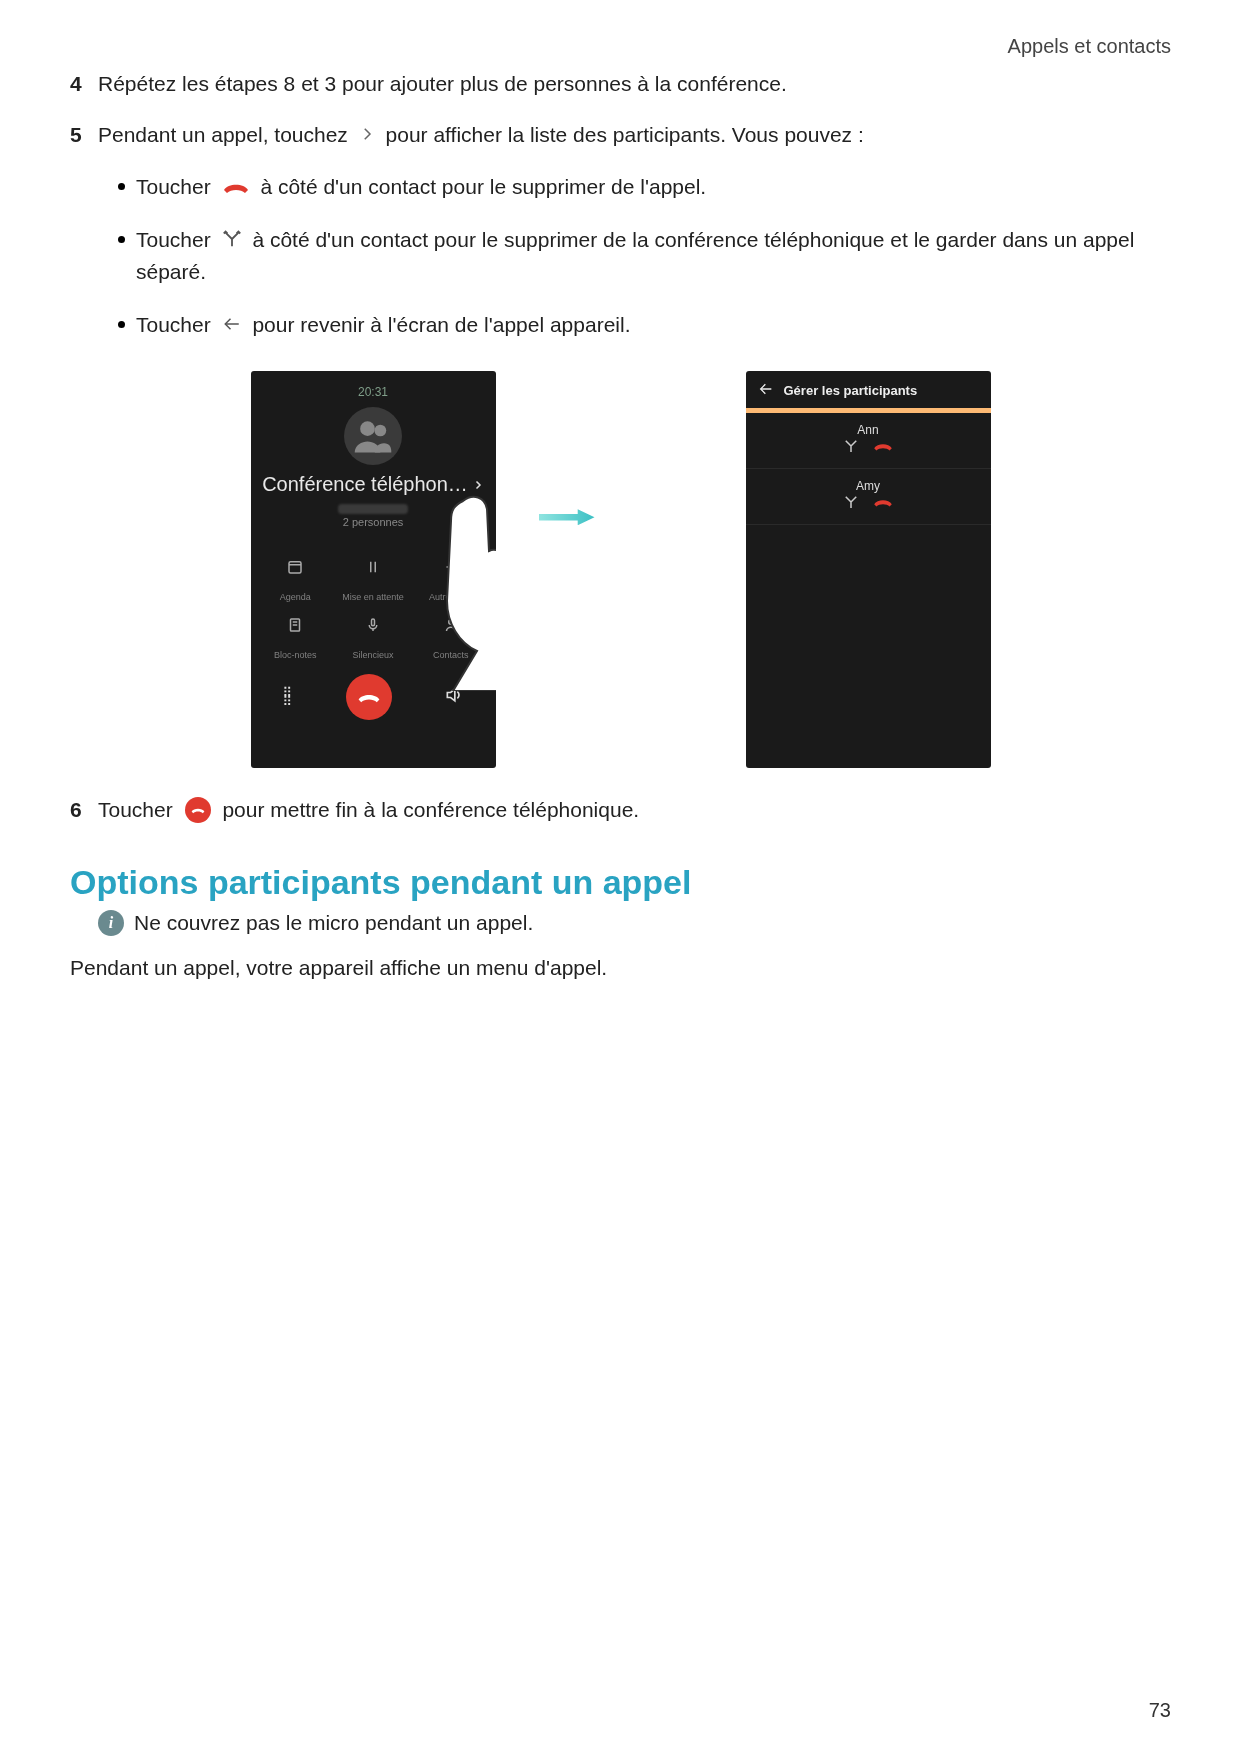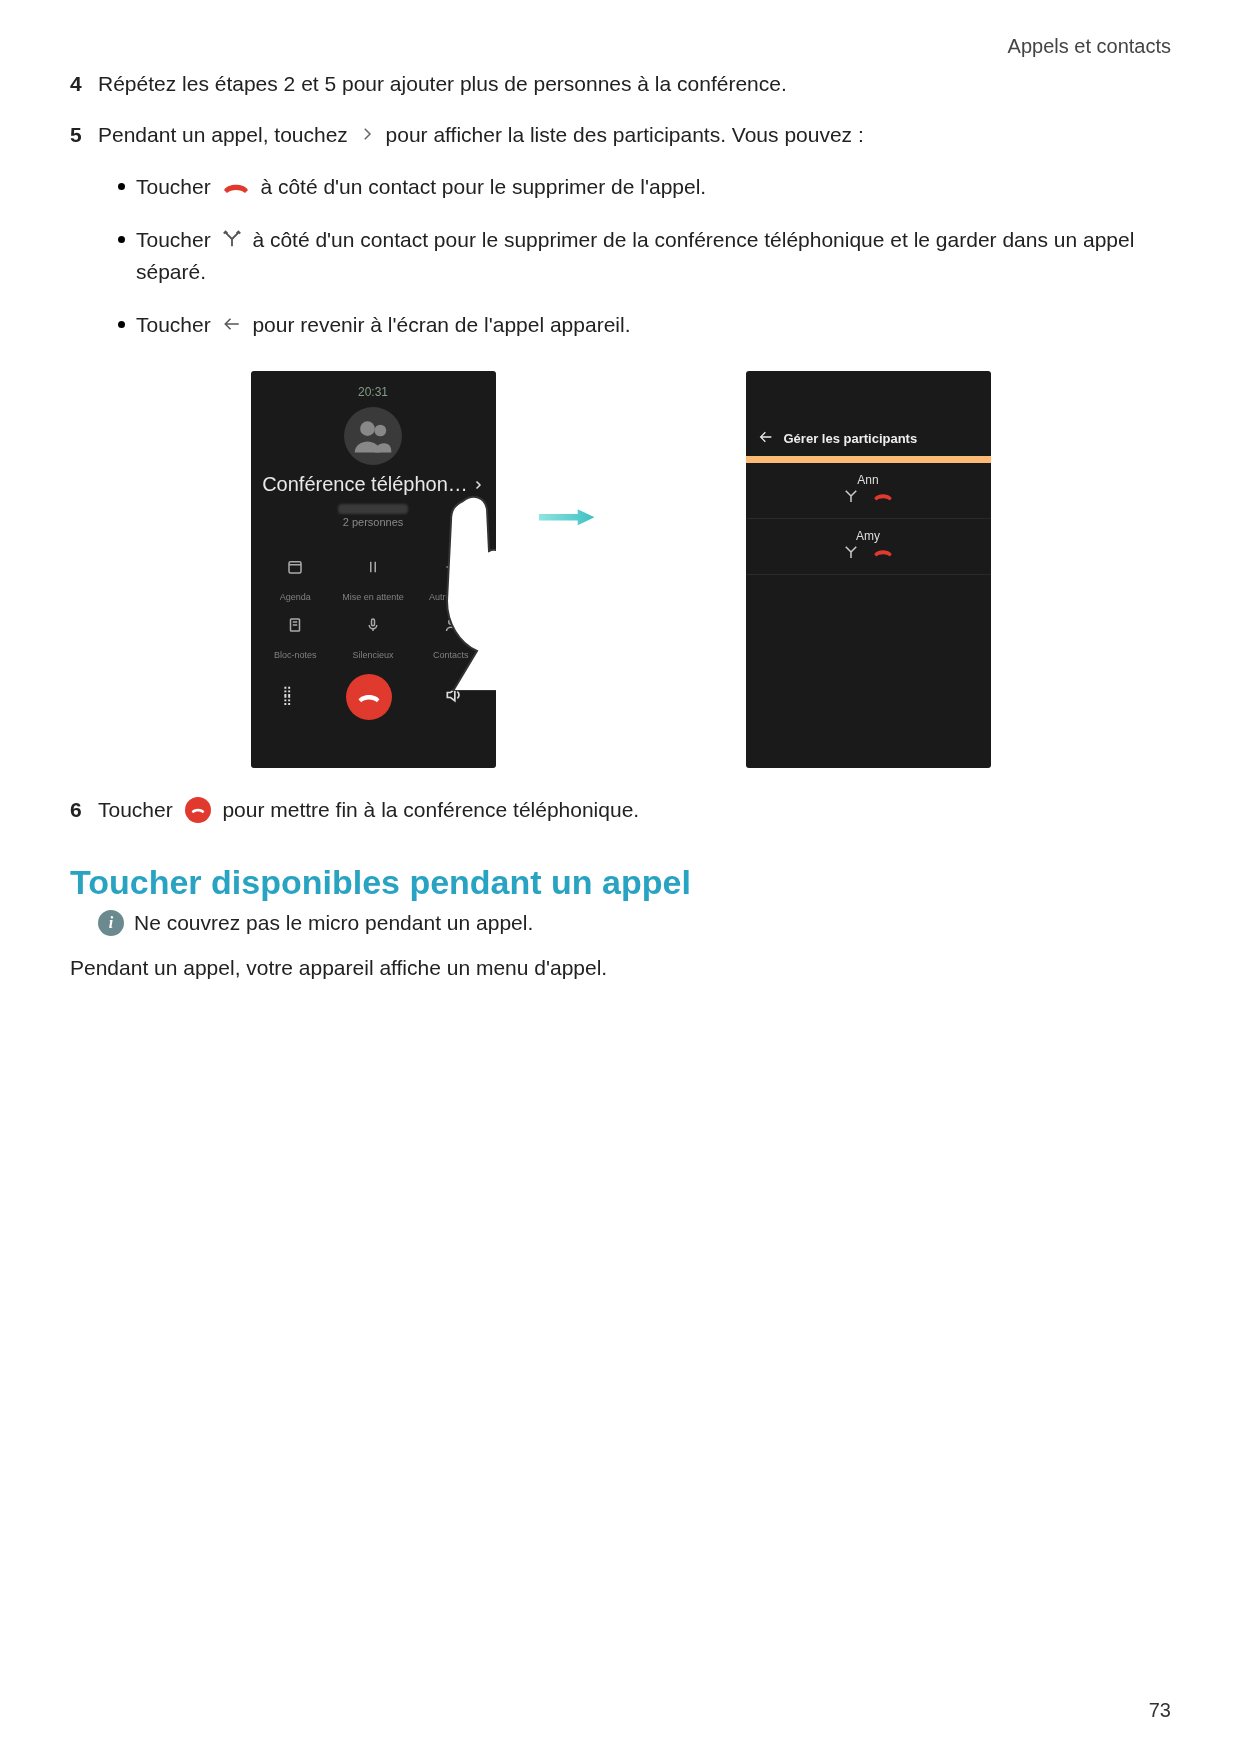--- a/index.html
+++ b/index.html
@@ -149,22 +149,21 @@
   .dialpad{color:#ddd;letter-spacing:2px;font-size:13px;line-height:9px;text-align:center;}
   .end-call{
     width:46px;height:46px;border-radius:50%;background:#e03a2f;
     display:flex;align-items:center;justify-content:center;
   }
   .speaker{color:#ddd;}
 
   .phoneB .bar{
     display:flex;align-items:center;gap:10px;
     padding:10px 12px 8px 12px;color:#eee;font-size:13px;font-weight:bold;
-    border-bottom:7px solid #fdba74;
-    margin-top:48px;
+    border-bottom:5px solid #fdba74;
   }
   .p-row{
     display:flex;align-items:center;justify-content:space-between;
     padding:10px 14px;color:#ddd;font-size:12px;
     border-bottom:1px solid #2a2a2a;
     flex-direction:column;
   }
   .p-row .icons{display:flex;align-items:center;gap:12px;}
 
   
@@ -182,21 +181,21 @@
     background:#e03a2f;align-items:center;justify-content:center;vertical-align:middle;margin:0 6px;position:relative;top:-2px;
   }
 </style>
 </head>
 <body>
 
 <div class="header-crumb">Appels et contacts</div>
 
 <div class="step-row">
   <div class="step-num">4</div>
-  <div class="step-body">Répétez les étapes 2 et 5 pour ajouter plus de personnes à la conférence.</div>
+  <div class="step-body">Répétez les étapes 8 et 3 pour ajouter plus de personnes à la conférence.</div>
 </div>
 
 <div class="step-row">
   <div class="step-num">5</div>
   <div class="step-body">
     <span>Pendant un appel, touchez </span>
     <span class="inline-icon">
       <svg width="18" height="18" viewBox="0 0 24 24" fill="none" stroke="#666" stroke-width="2">
           <polyline points="9 5 16 12 9 19"></polyline>
         </svg>
@@ -380,21 +379,21 @@
     <span>Toucher </span>
     <span class="mini-end">
       <svg width="16" height="16" viewBox="0 0 30 18">
           <path d="M3 12 C7 5 23 5 27 12 L24 15 C20 11 10 11 6 15 Z" fill="#fff"></path>
         </svg>
     </span>
     <span> pour mettre fin à la conférence téléphonique.</span>
   </div>
 </div>
 
-<div class="h2">Toucher disponibles pendant un appel</div>
+<div class="h2">Options participants pendant un appel</div>
 
 <div class="info-row">
   <div class="info-badge">i</div>
   <span>Ne couvrez pas le micro pendant un appel.</span>
 </div>
 
 <div class="para">Pendant un appel, votre appareil affiche un menu d'appel.</div>
 
 <div class="page-num">73</div>
 

